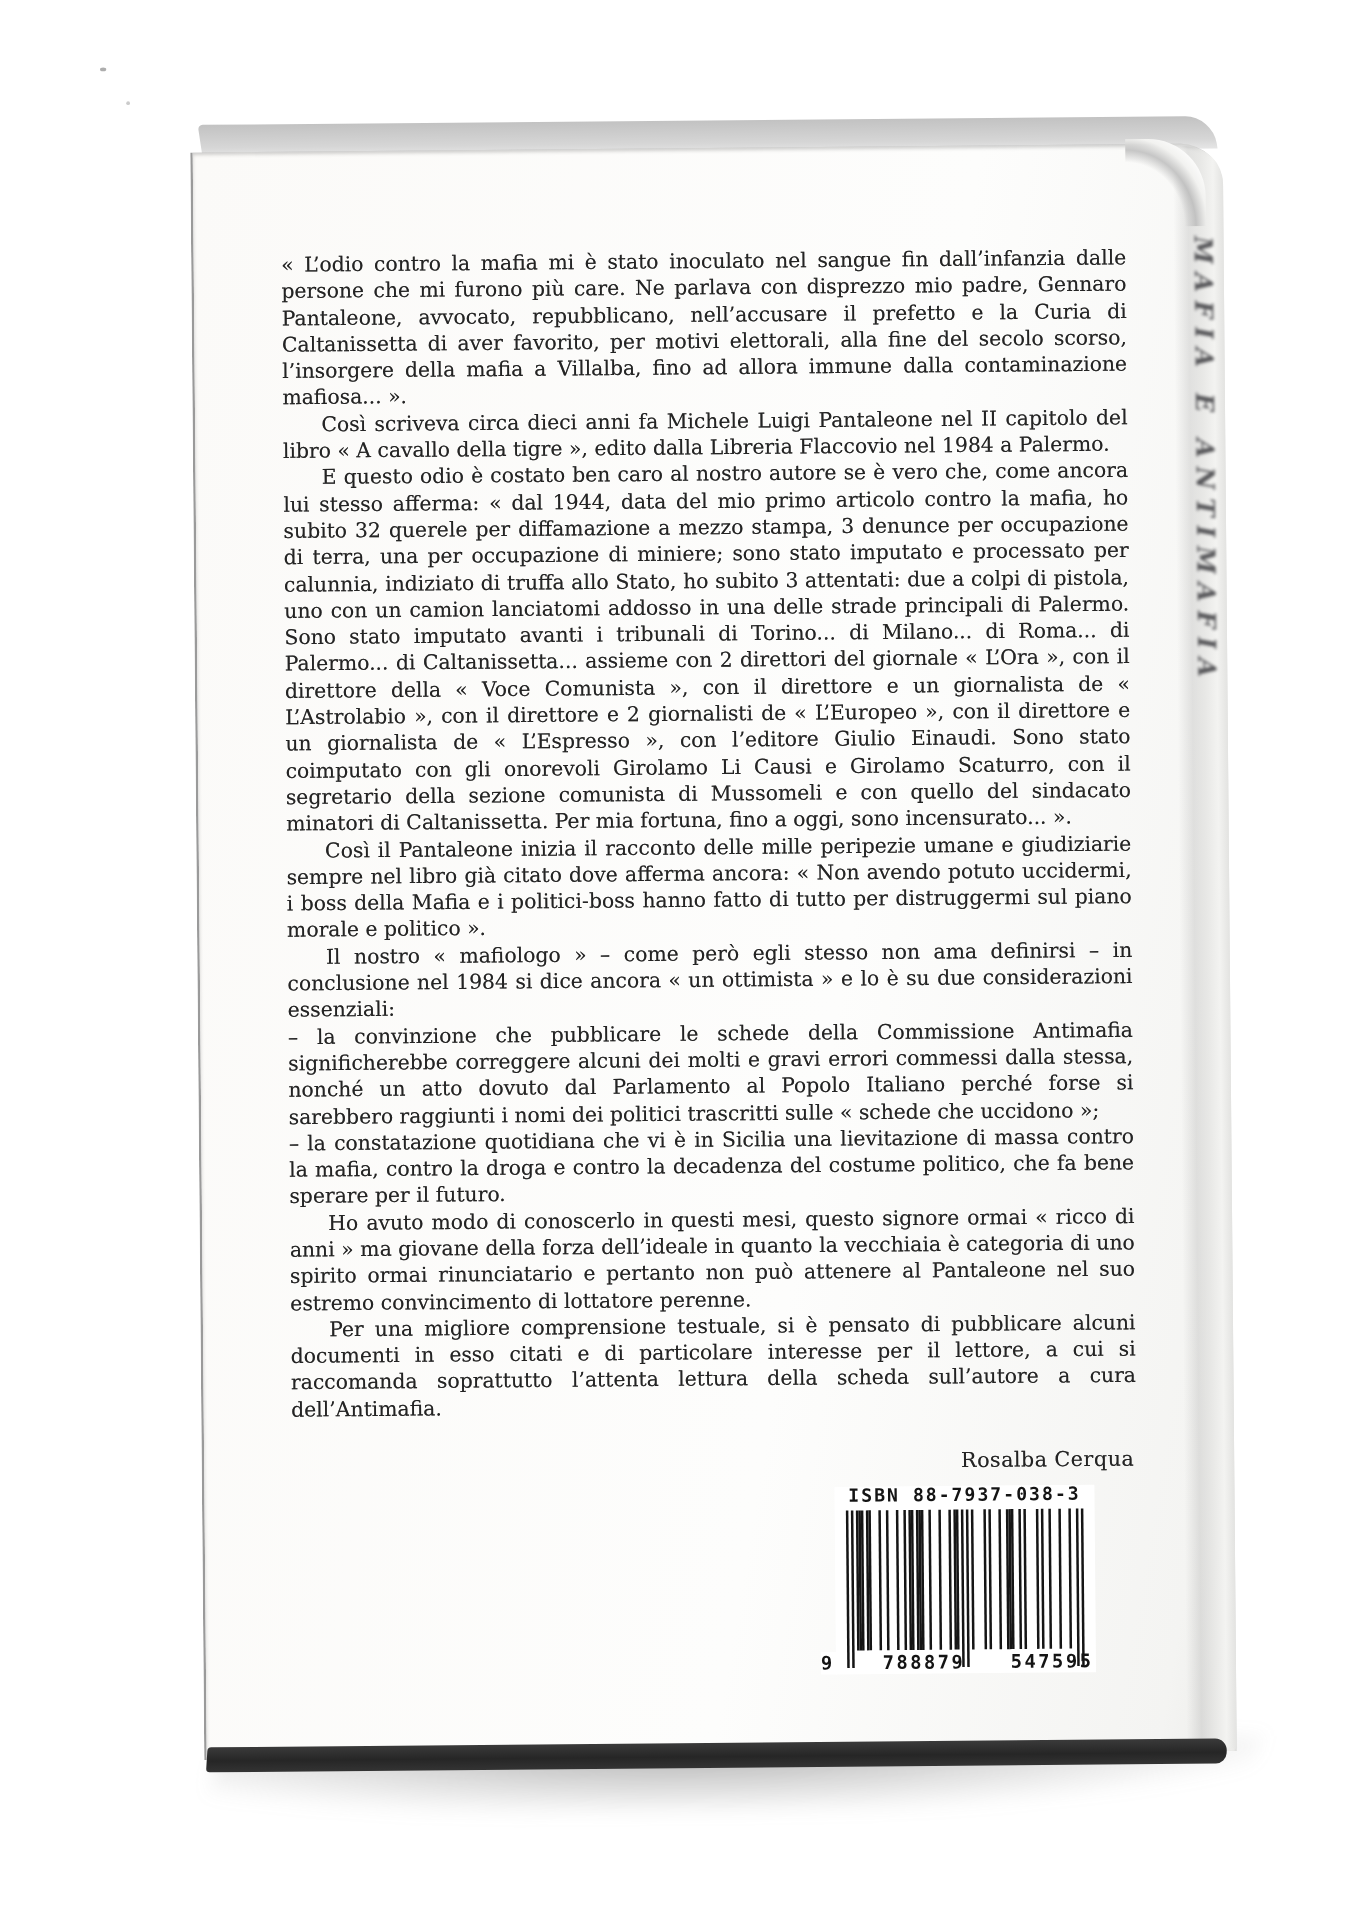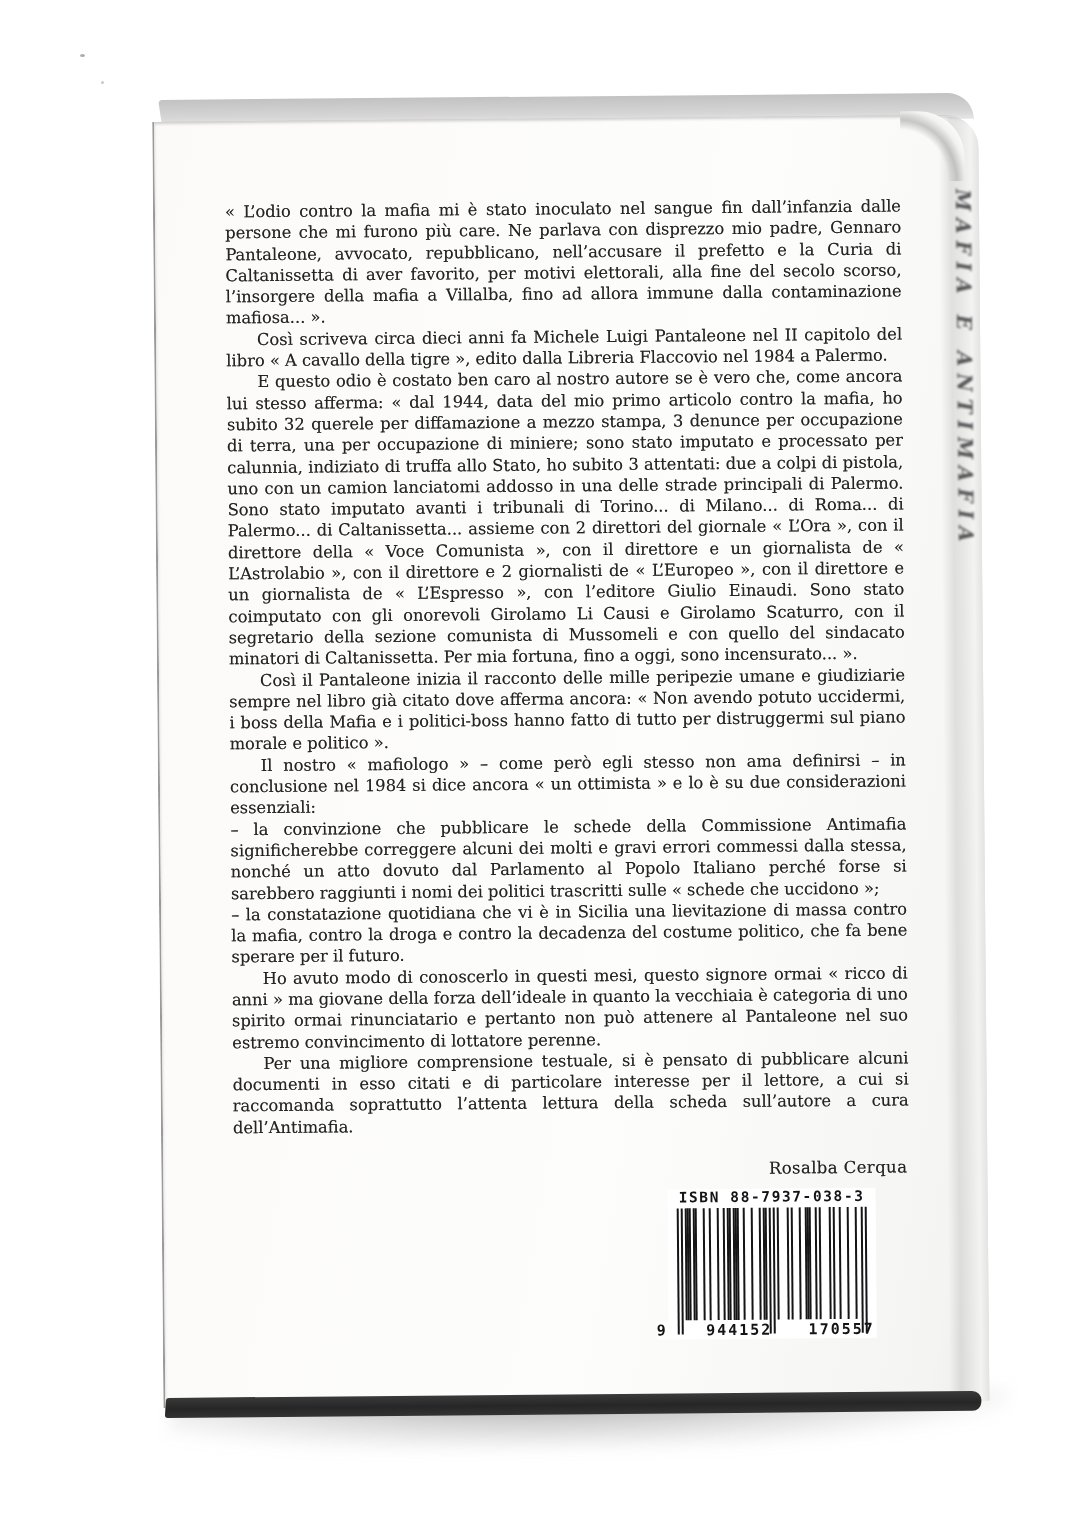--- a/index.html
+++ b/index.html
@@ -222,22 +222,22 @@
             <div class="m"></div>
             <div class="m b"></div>
             <div class="m"></div>
             <div class="m"></div>
             <div class="m b g"></div>
             <div class="m g"></div>
             <div class="m b g"></div>
           </div>
         <div class="barcode-digits">
           <span class="d0">9</span>
-          <span>944152</span>
-          <span>170557</span>
+          <span>788879</span>
+          <span>547595</span>
         </div>
       </div>
 
     </div>
     <div class="spine">
       <div class="spine-title">MAFIA E ANTIMAFIA</div>
     </div>
     <div class="corner-curl"></div>
     <div class="bottom-edge"></div>
   </div>

